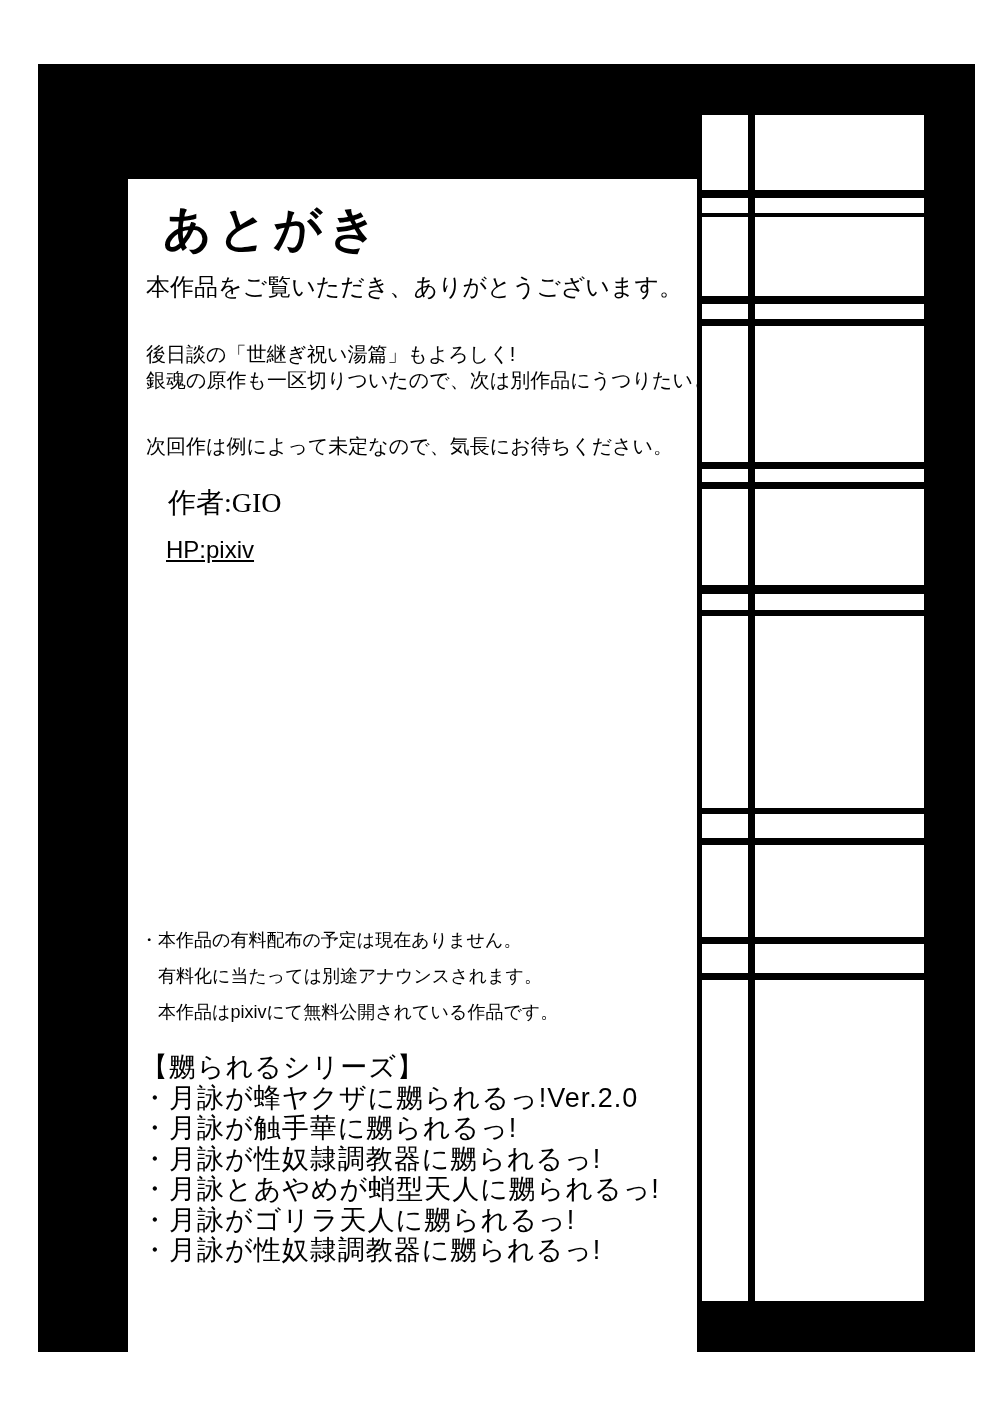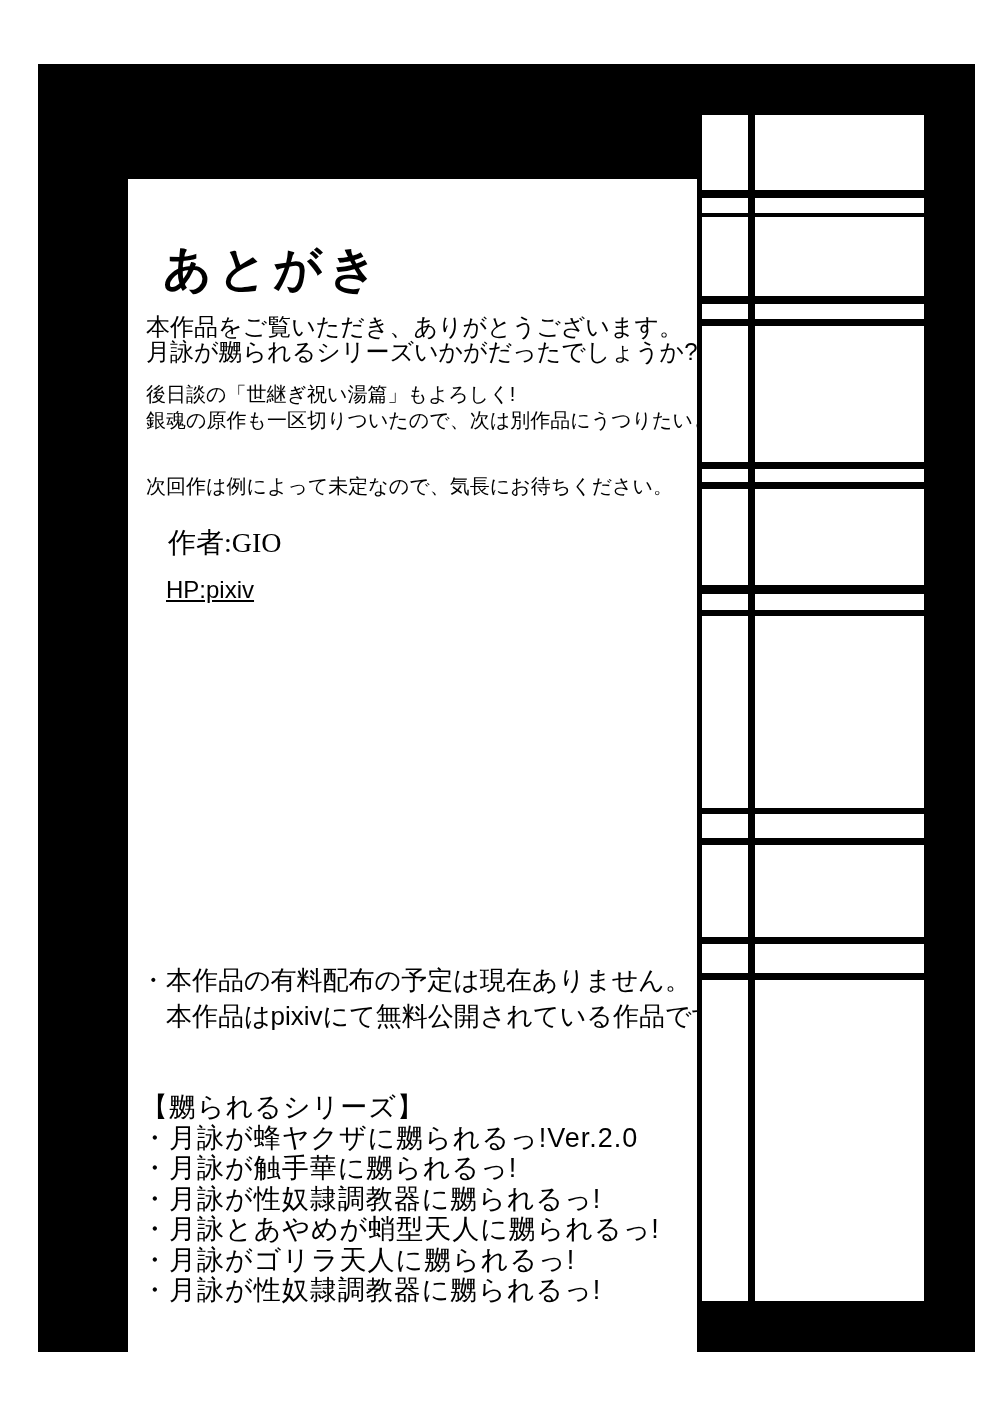--- a/index.html
+++ b/index.html
@@ -26,68 +26,68 @@
     width: 937px; height: 1288px;
     background: var(--ink);
   }
   
   .panel {
     position: absolute;
     left: 90px; top: 115px;
     width: 569px; height: 1187px;
     background: var(--paper);
   }
-  .panel .abs { position: absolute; white-space: nowrap; margin-top: 40px; }
+  .panel .abs { position: absolute; white-space: nowrap; }
   .title {
     left: 35px; top: 23px;
     font-size: 48px;
     line-height: 54px;
     letter-spacing: 6px;
     font-weight: bold;
   }
   .intro   { left: 18px; top: 95px;  font-size: 24px; line-height: 25px; }
   .news    { left: 18px; top: 162px; font-size: 20px; line-height: 26px; }
   .next    { left: 18px; top: 255px; font-size: 20px; line-height: 25px; }
   .author  { left: 40px; top: 310px; font-size: 28px; line-height: 28px; font-family: Liberation Serif, serif; }
   .homepage{ left: 38px; top: 357px; font-size: 24px; line-height: 28px; text-decoration: underline; }
-  .notice  { left: 12px; top: 743px; font-size: 26px; line-height: 36px; }
+  .notice  { left: 12px; top: 743px; font-size: 18px; line-height: 36px; }
   .series  { left: 13px; top: 873px; font-size: 27px; line-height: 30.5px; letter-spacing: 1px; }
   
   .lattice-cell {
     position: absolute;
     background: var(--paper);
   }
 </style>
 </head>
 <body>
 
 <div class="page">
   <div class="frame">
 
     <div class="panel">
       <h1 class="abs title">あとがき</h1>
 
       <div class="abs intro">
           <div>本作品をご覧いただき、ありがとうございます。</div>
-          <div>月詠が嬲られるシリーズいかがだったでしょうか?</div>
         </div>
 
       <div class="abs news">
           <div>後日談の「世継ぎ祝い湯篇」もよろしく!</div>
           <div>銀魂の原作も一区切りついたので、次は別作品にうつりたいと</div>
         </div>
 
       <div class="abs next">次回作は例によって未定なので、気長にお待ちください。</div>
 
       <div class="abs author">作者:GIO</div>
 
       <div class="abs homepage">HP:pixiv</div>
 
       <div class="abs notice">
           <div>・本作品の有料配布の予定は現在ありません。</div>
+          <div>　有料化に当たっては別途アナウンスされます。</div>
           <div>　本作品はpixivにて無料公開されている作品です。</div>
         </div>
 
       <div class="abs series">
         <div>【嬲られるシリーズ】</div>
         <div>
             <div>・月詠が蜂ヤクザに嬲られるっ!Ver.2.0</div>
             <div>・月詠が触手華に嬲られるっ!</div>
             <div>・月詠が性奴隷調教器に嬲られるっ!</div>
             <div>・月詠とあやめが蛸型天人に嬲られるっ!</div>

